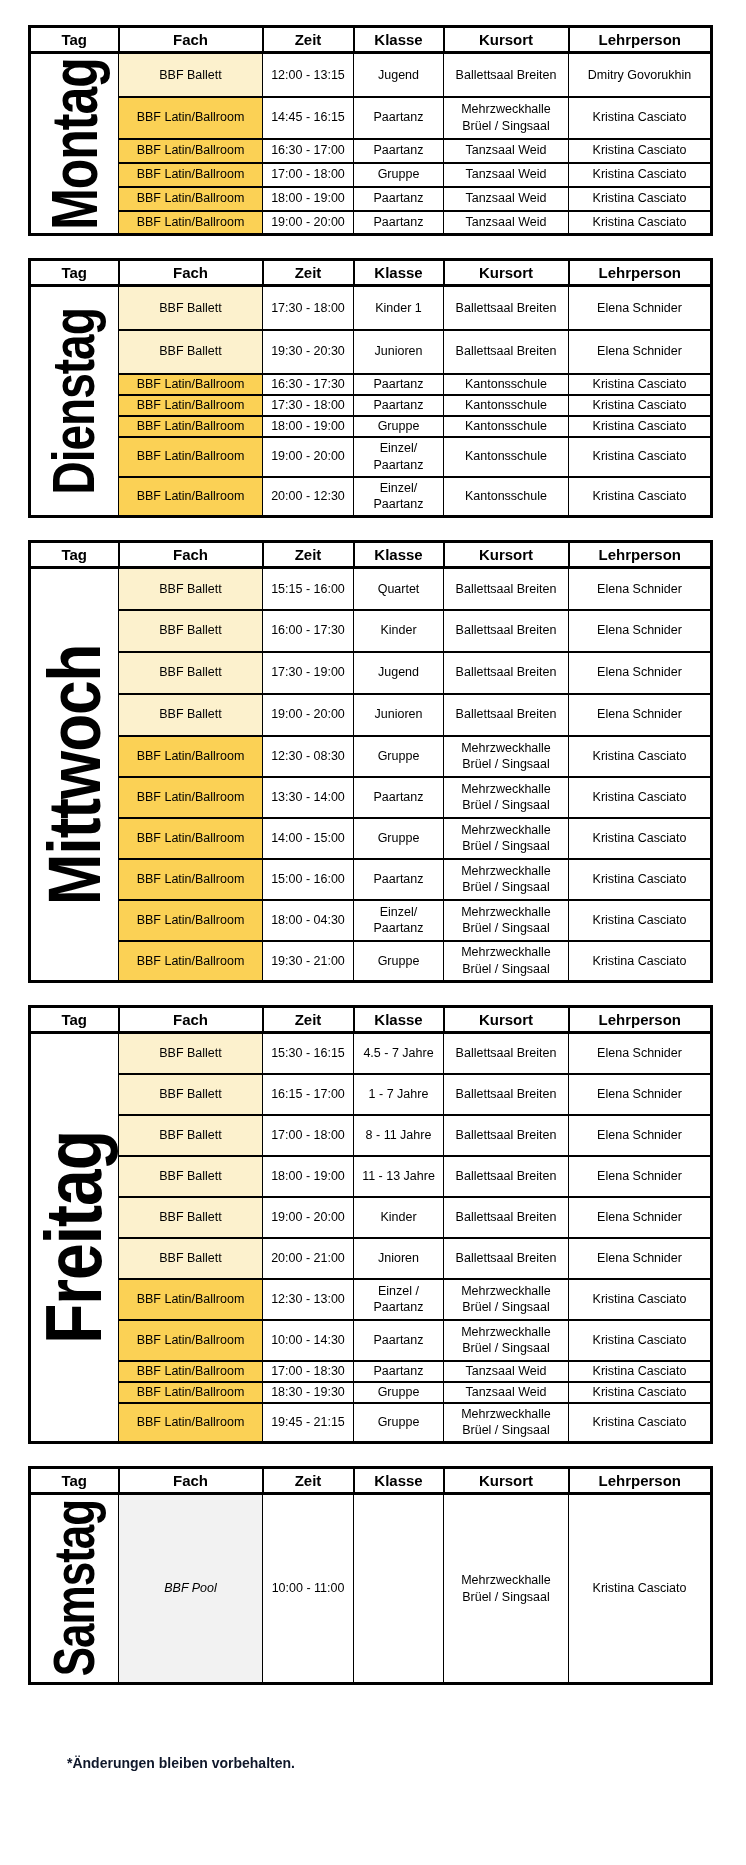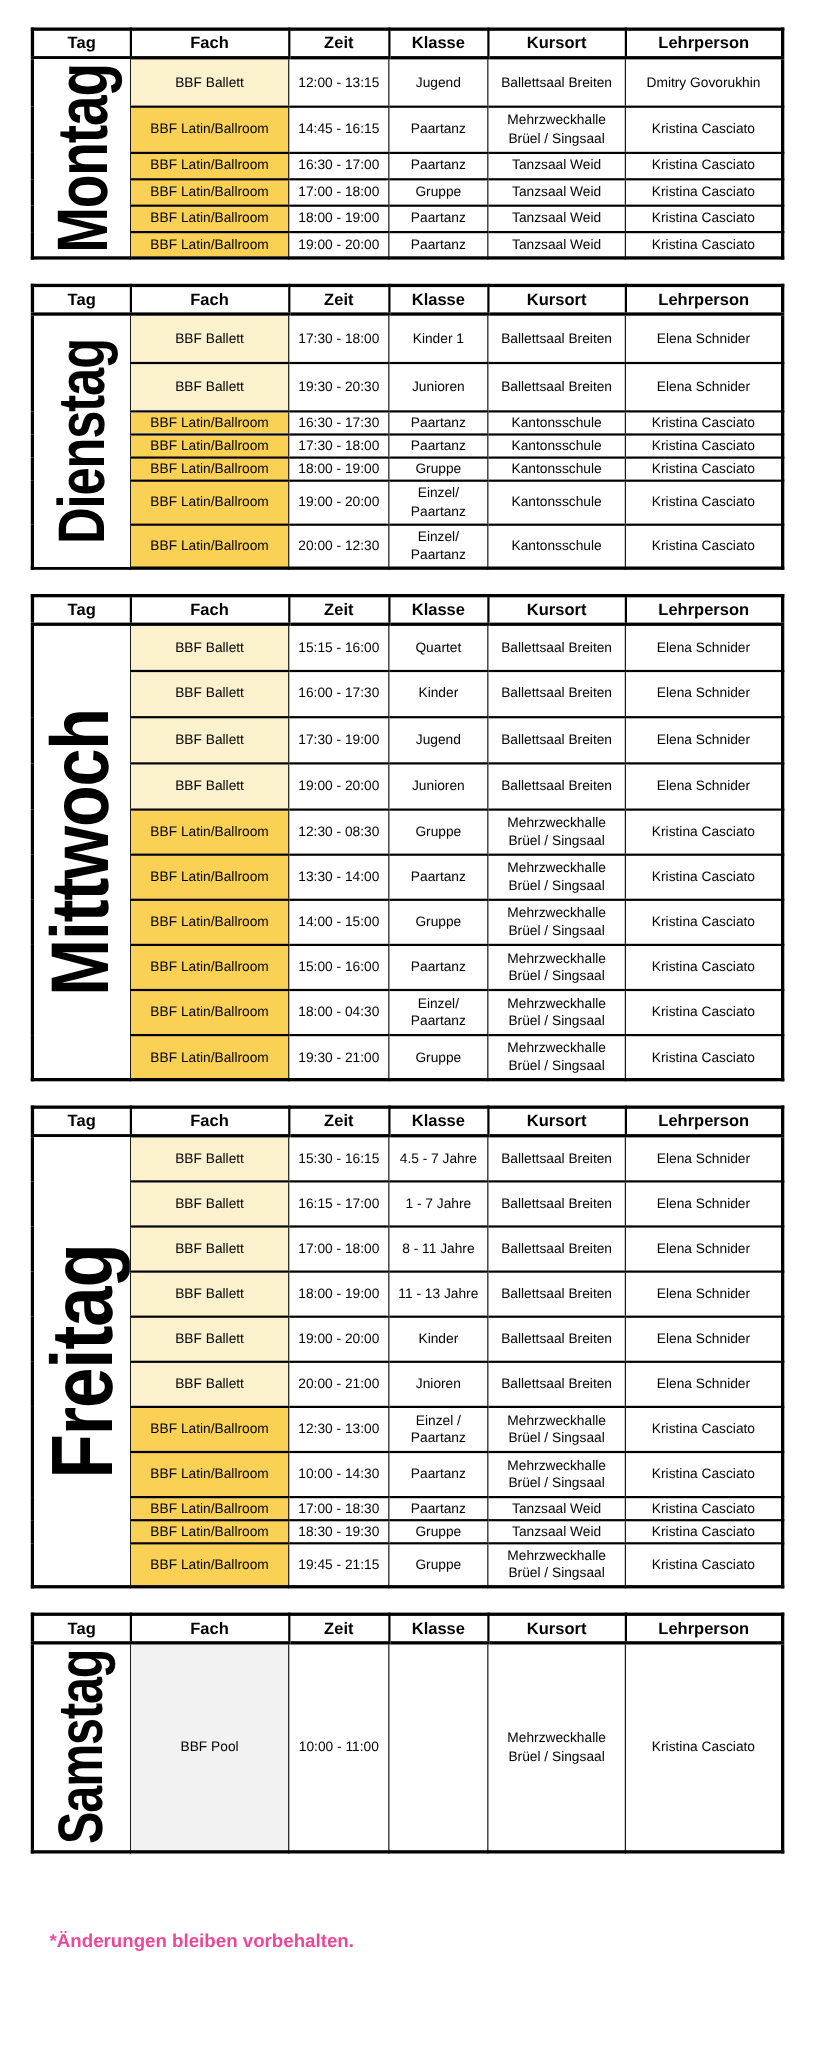--- a/index.html
+++ b/index.html
@@ -25,23 +25,23 @@
     overflow:hidden;
   }
   td.daycell{border-right:3px solid #000;border-left:3px solid #000;position:relative;background:#fff;}
   .dayfill{position:absolute;top:0;left:0;right:0;bottom:0;display:flex;align-items:center;justify-content:center;overflow:hidden;}
   .dayfill span{
     white-space:nowrap;font-weight:bold;letter-spacing:-1px;
     font-family:"Liberation Sans", sans-serif;
   }
   .fach-ballett{background:var(--ballett-bg) !important;}
   .fach-latin{background:var(--latin-bg) !important;}
-  .fach-pool{background:var(--pool-bg) !important;}
+  .fach-pool{background:var(--pool-bg) !important;font-style:italic;}
   .footnote{
-    margin:70px 0 0 17px;font-size:17px;font-weight:bold;color:#ec4899;
+    margin:70px 0 0 39px;font-size:14px;font-weight:bold;color:#0f172a;
     font-family:"Liberation Sans", sans-serif;
   }
 </style>
 </head>
 <body>
 
 <div class="wrap">
   <div id="tables">
       <table class="sched">
         <colgroup>

